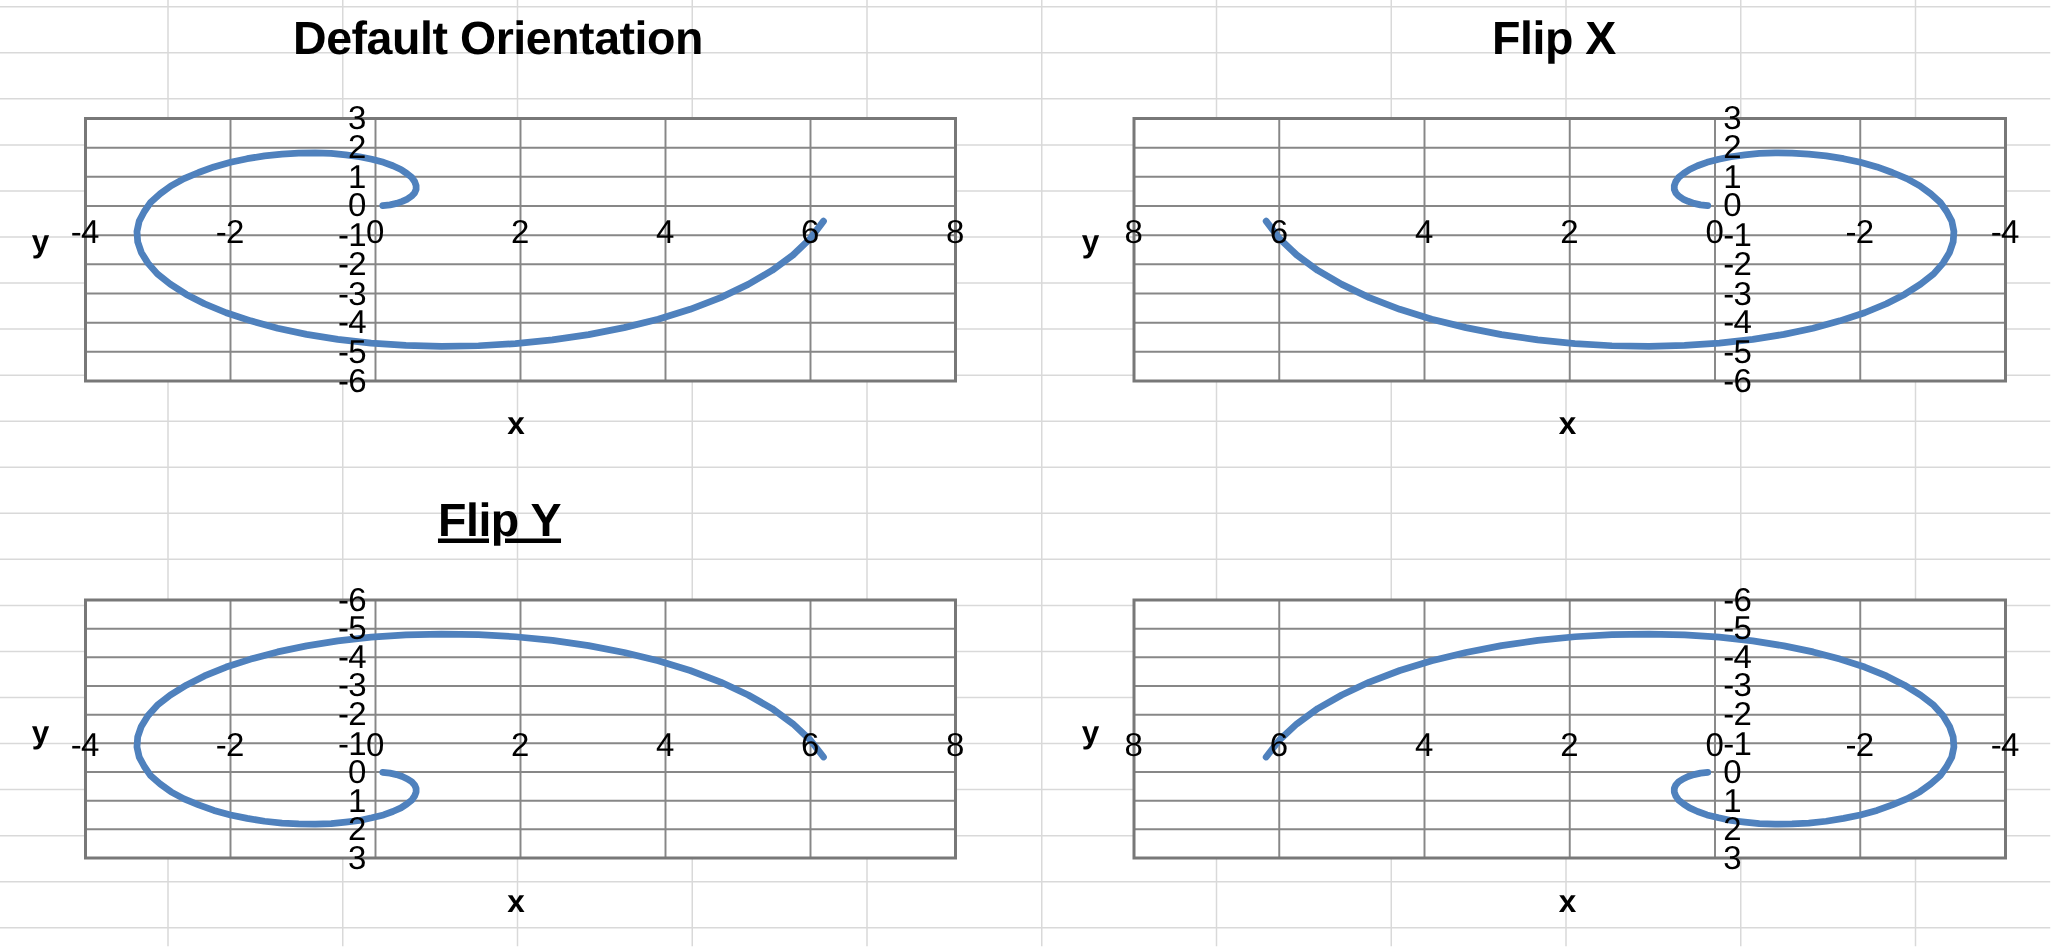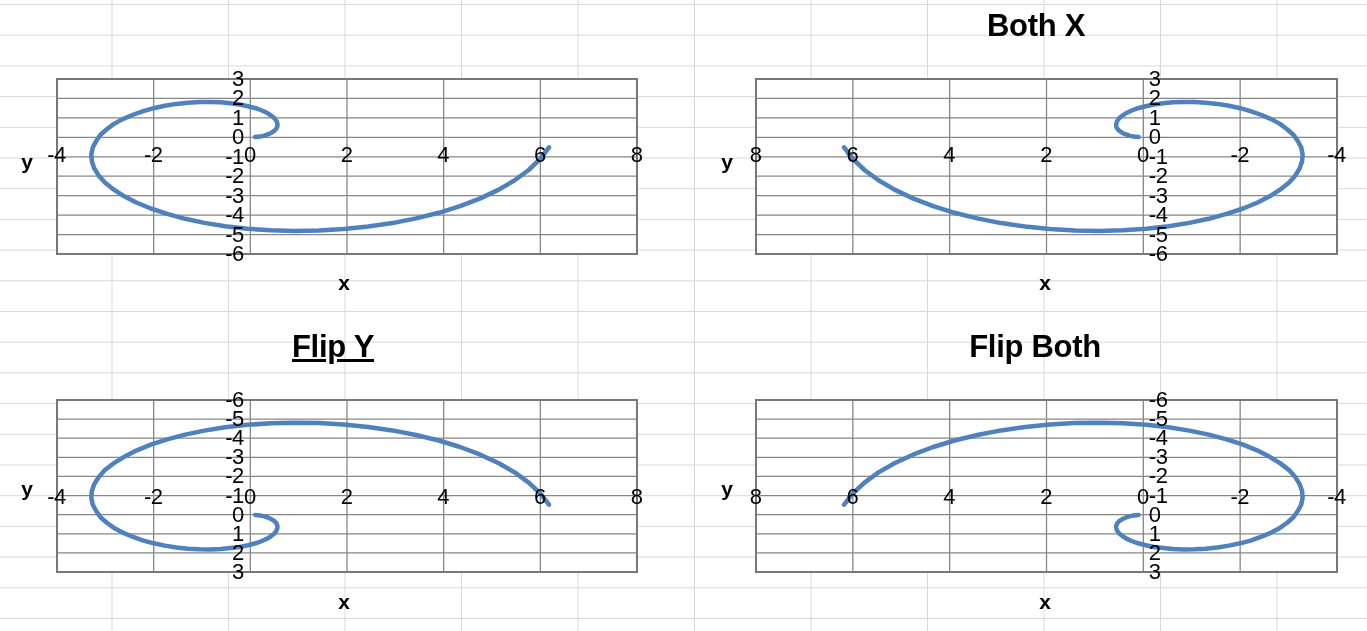--- a/index.html
+++ b/index.html
@@ -91,20 +91,21 @@
       <line x1="56.5" y1="137.33333333333334" x2="636.5" y2="137.33333333333334" stroke="#878787" stroke-width="1.3"></line>
       <line x1="56.5" y1="156.77777777777777" x2="636.5" y2="156.77777777777777" stroke="#878787" stroke-width="1.3"></line>
       <line x1="56.5" y1="176.22222222222223" x2="636.5" y2="176.22222222222223" stroke="#878787" stroke-width="1.3"></line>
       <line x1="56.5" y1="195.66666666666669" x2="636.5" y2="195.66666666666669" stroke="#878787" stroke-width="1.3"></line>
       <line x1="56.5" y1="215.11111111111111" x2="636.5" y2="215.11111111111111" stroke="#878787" stroke-width="1.3"></line>
       <line x1="56.5" y1="234.55555555555554" x2="636.5" y2="234.55555555555554" stroke="#878787" stroke-width="1.3"></line>
       <line x1="56.5" y1="254" x2="636.5" y2="254" stroke="#878787" stroke-width="1.3"></line>
       <rect x="56.5" y="79" width="580" height="175" fill="none" stroke="#787878" stroke-width="2"></rect>
       <polyline points="254.7,137.1 259.5,136.6 263.9,135.6 267.7,134.2 271.1,132.7 274.0,130.7 275.9,128.6 276.9,126.3 276.9,123.7 275.9,121.0 274.0,118.3 270.6,115.6 266.8,113.0 261.4,110.5 255.2,108.2 247.4,106.2 239.2,104.5 230.0,103.3 220.3,102.3 209.7,101.9 198.6,102.1 187.5,102.7 175.9,103.9 164.3,105.8 153.2,108.2 142.1,111.3 131.9,115.0 122.2,119.1 113.5,123.9 106.3,129.2 100.0,134.8 95.7,141.0 92.3,147.4 90.8,154.3 91.3,161.3 93.7,168.3 98.1,175.4 104.4,182.6 113.0,189.4 123.7,196.3 135.8,202.5 150.3,208.5 166.7,213.9 184.6,218.8 203.9,222.9 224.7,226.2 246.9,228.7 270.1,230.3 293.8,230.9 318.5,230.5 343.1,229.1 367.8,226.6 391.9,223.1 415.6,218.4 438.3,212.8 459.6,206.2 479.9,198.4 498.3,189.6 514.2,180.3 528.2,170.0 539.8,158.9 548.5,147.4" fill="none" stroke="#4f81bd" stroke-width="4.5" stroke-linecap="round" stroke-linejoin="round"></polyline>
     </svg>
+  <div class="title" style="left: 332px; top: 26px;">Default Orientation</div>
   <div class="axis-title" style="left: 344px; top: 283px;">x</div>
   <div class="axis-title" style="left: 27px; top: 162px;">y</div>
 <div class="tick xt" style="left: 32.5px; top: 144.333px;">-4</div>
     <div class="tick xt" style="left: 129.167px; top: 144.333px;">-2</div>
     <div class="tick xt" style="left: 225.833px; top: 144.333px;">0</div>
     <div class="tick xt" style="left: 322.5px; top: 144.333px;">2</div>
     <div class="tick xt" style="left: 419.167px; top: 144.333px;">4</div>
     <div class="tick xt" style="left: 515.833px; top: 144.333px;">6</div>
     <div class="tick xt" style="left: 612.5px; top: 144.333px;">8</div>
     <div class="tick yt right" style="top: 68px; left: 183.833px;">3</div>
@@ -135,21 +136,21 @@
       <line x1="755.5" y1="137.33333333333334" x2="1336.5" y2="137.33333333333334" stroke="#878787" stroke-width="1.3"></line>
       <line x1="755.5" y1="156.77777777777777" x2="1336.5" y2="156.77777777777777" stroke="#878787" stroke-width="1.3"></line>
       <line x1="755.5" y1="176.22222222222223" x2="1336.5" y2="176.22222222222223" stroke="#878787" stroke-width="1.3"></line>
       <line x1="755.5" y1="195.66666666666669" x2="1336.5" y2="195.66666666666669" stroke="#878787" stroke-width="1.3"></line>
       <line x1="755.5" y1="215.11111111111111" x2="1336.5" y2="215.11111111111111" stroke="#878787" stroke-width="1.3"></line>
       <line x1="755.5" y1="234.55555555555554" x2="1336.5" y2="234.55555555555554" stroke="#878787" stroke-width="1.3"></line>
       <line x1="755.5" y1="254" x2="1336.5" y2="254" stroke="#878787" stroke-width="1.3"></line>
       <rect x="755.5" y="79" width="581" height="175" fill="none" stroke="#787878" stroke-width="2"></rect>
       <polyline points="1138.0,137.1 1133.2,136.6 1128.8,135.6 1124.9,134.2 1121.5,132.7 1118.6,130.7 1116.7,128.6 1115.7,126.3 1115.7,123.7 1116.7,121.0 1118.6,118.3 1122.0,115.6 1125.9,113.0 1131.2,110.5 1137.5,108.2 1145.3,106.2 1153.5,104.5 1162.7,103.3 1172.4,102.3 1183.0,101.9 1194.2,102.1 1205.3,102.7 1216.9,103.9 1228.5,105.8 1239.7,108.2 1250.8,111.3 1261.0,115.0 1270.7,119.1 1279.4,123.9 1286.6,129.2 1292.9,134.8 1297.3,141.0 1300.7,147.4 1302.1,154.3 1301.6,161.3 1299.2,168.3 1294.9,175.4 1288.6,182.6 1279.9,189.4 1269.2,196.3 1257.1,202.5 1242.6,208.5 1226.1,213.9 1208.2,218.8 1188.8,222.9 1168.0,226.2 1145.7,228.7 1122.5,230.3 1098.8,230.9 1074.1,230.5 1049.4,229.1 1024.7,226.6 1000.5,223.1 976.8,218.4 954.0,212.8 932.7,206.2 912.4,198.4 894.0,189.6 878.0,180.3 864.0,170.0 852.3,158.9 843.6,147.4" fill="none" stroke="#4f81bd" stroke-width="4.5" stroke-linecap="round" stroke-linejoin="round"></polyline>
     </svg>
-  <div class="title" style="left: 1036px; top: 26px;">Both X</div>
+  <div class="title" style="left: 1036px; top: 26px;">Flip X</div>
   <div class="axis-title" style="left: 1045px; top: 283px;">x</div>
   <div class="axis-title" style="left: 727px; top: 162px;">y</div>
 <div class="tick xt" style="left: 731.5px; top: 144.333px;">8</div>
     <div class="tick xt" style="left: 828.333px; top: 144.333px;">6</div>
     <div class="tick xt" style="left: 925.167px; top: 144.333px;">4</div>
     <div class="tick xt" style="left: 1022px; top: 144.333px;">2</div>
     <div class="tick xt" style="left: 1118.83px; top: 144.333px;">0</div>
     <div class="tick xt" style="left: 1215.67px; top: 144.333px;">-2</div>
     <div class="tick xt" style="left: 1312.5px; top: 144.333px;">-4</div>
     <div class="tick yt left" style="top: 68px; left: 1148.83px;">3</div>
@@ -225,21 +226,20 @@
       <line x1="755.5" y1="457.3333333333333" x2="1336.5" y2="457.3333333333333" stroke="#878787" stroke-width="1.3"></line>
       <line x1="755.5" y1="476.44444444444446" x2="1336.5" y2="476.44444444444446" stroke="#878787" stroke-width="1.3"></line>
       <line x1="755.5" y1="495.55555555555554" x2="1336.5" y2="495.55555555555554" stroke="#878787" stroke-width="1.3"></line>
       <line x1="755.5" y1="514.6666666666666" x2="1336.5" y2="514.6666666666666" stroke="#878787" stroke-width="1.3"></line>
       <line x1="755.5" y1="533.7777777777778" x2="1336.5" y2="533.7777777777778" stroke="#878787" stroke-width="1.3"></line>
       <line x1="755.5" y1="552.8888888888889" x2="1336.5" y2="552.8888888888889" stroke="#878787" stroke-width="1.3"></line>
       <line x1="755.5" y1="572" x2="1336.5" y2="572" stroke="#878787" stroke-width="1.3"></line>
       <rect x="755.5" y="400" width="581" height="172" fill="none" stroke="#787878" stroke-width="2"></rect>
       <polyline points="1138.0,514.9 1133.2,515.4 1128.8,516.4 1124.9,517.7 1121.5,519.3 1118.6,521.2 1116.7,523.3 1115.7,525.6 1115.7,528.0 1116.7,530.7 1118.6,533.4 1122.0,536.1 1125.9,538.6 1131.2,541.0 1137.5,543.3 1145.3,545.2 1153.5,547.0 1162.7,548.1 1172.4,549.1 1183.0,549.4 1194.2,549.3 1205.3,548.7 1216.9,547.5 1228.5,545.6 1239.7,543.3 1250.8,540.3 1261.0,536.6 1270.7,532.6 1279.4,527.9 1286.6,522.7 1292.9,517.2 1297.3,511.0 1300.7,504.7 1302.1,498.0 1301.6,491.2 1299.2,484.3 1294.9,477.2 1288.6,470.1 1279.9,463.4 1269.2,456.8 1257.1,450.6 1242.6,444.7 1226.1,439.4 1208.2,434.6 1188.8,430.6 1168.0,427.3 1145.7,424.8 1122.5,423.3 1098.8,422.7 1074.1,423.1 1049.4,424.5 1024.7,426.9 1000.5,430.4 976.8,435.0 954.0,440.5 932.7,447.0 912.4,454.7 894.0,463.3 878.0,472.4 864.0,482.6 852.3,493.5 843.6,504.7" fill="none" stroke="#4f81bd" stroke-width="4.5" stroke-linecap="round" stroke-linejoin="round"></polyline>
     </svg>
-  <div class="title" style="left: 1035px; top: 347px;">Flip Both</div>
   <div class="axis-title" style="left: 1045px; top: 602px;">x</div>
   <div class="axis-title" style="left: 727px; top: 489px;">y</div>
 <div class="tick xt" style="left: 731.5px; top: 485.667px;">8</div>
     <div class="tick xt" style="left: 828.333px; top: 485.667px;">6</div>
     <div class="tick xt" style="left: 925.167px; top: 485.667px;">4</div>
     <div class="tick xt" style="left: 1022px; top: 485.667px;">2</div>
     <div class="tick xt" style="left: 1118.83px; top: 485.667px;">0</div>
     <div class="tick xt" style="left: 1215.67px; top: 485.667px;">-2</div>
     <div class="tick xt" style="left: 1312.5px; top: 485.667px;">-4</div>
     <div class="tick yt left" style="top: 389px; left: 1148.83px;">-6</div>

